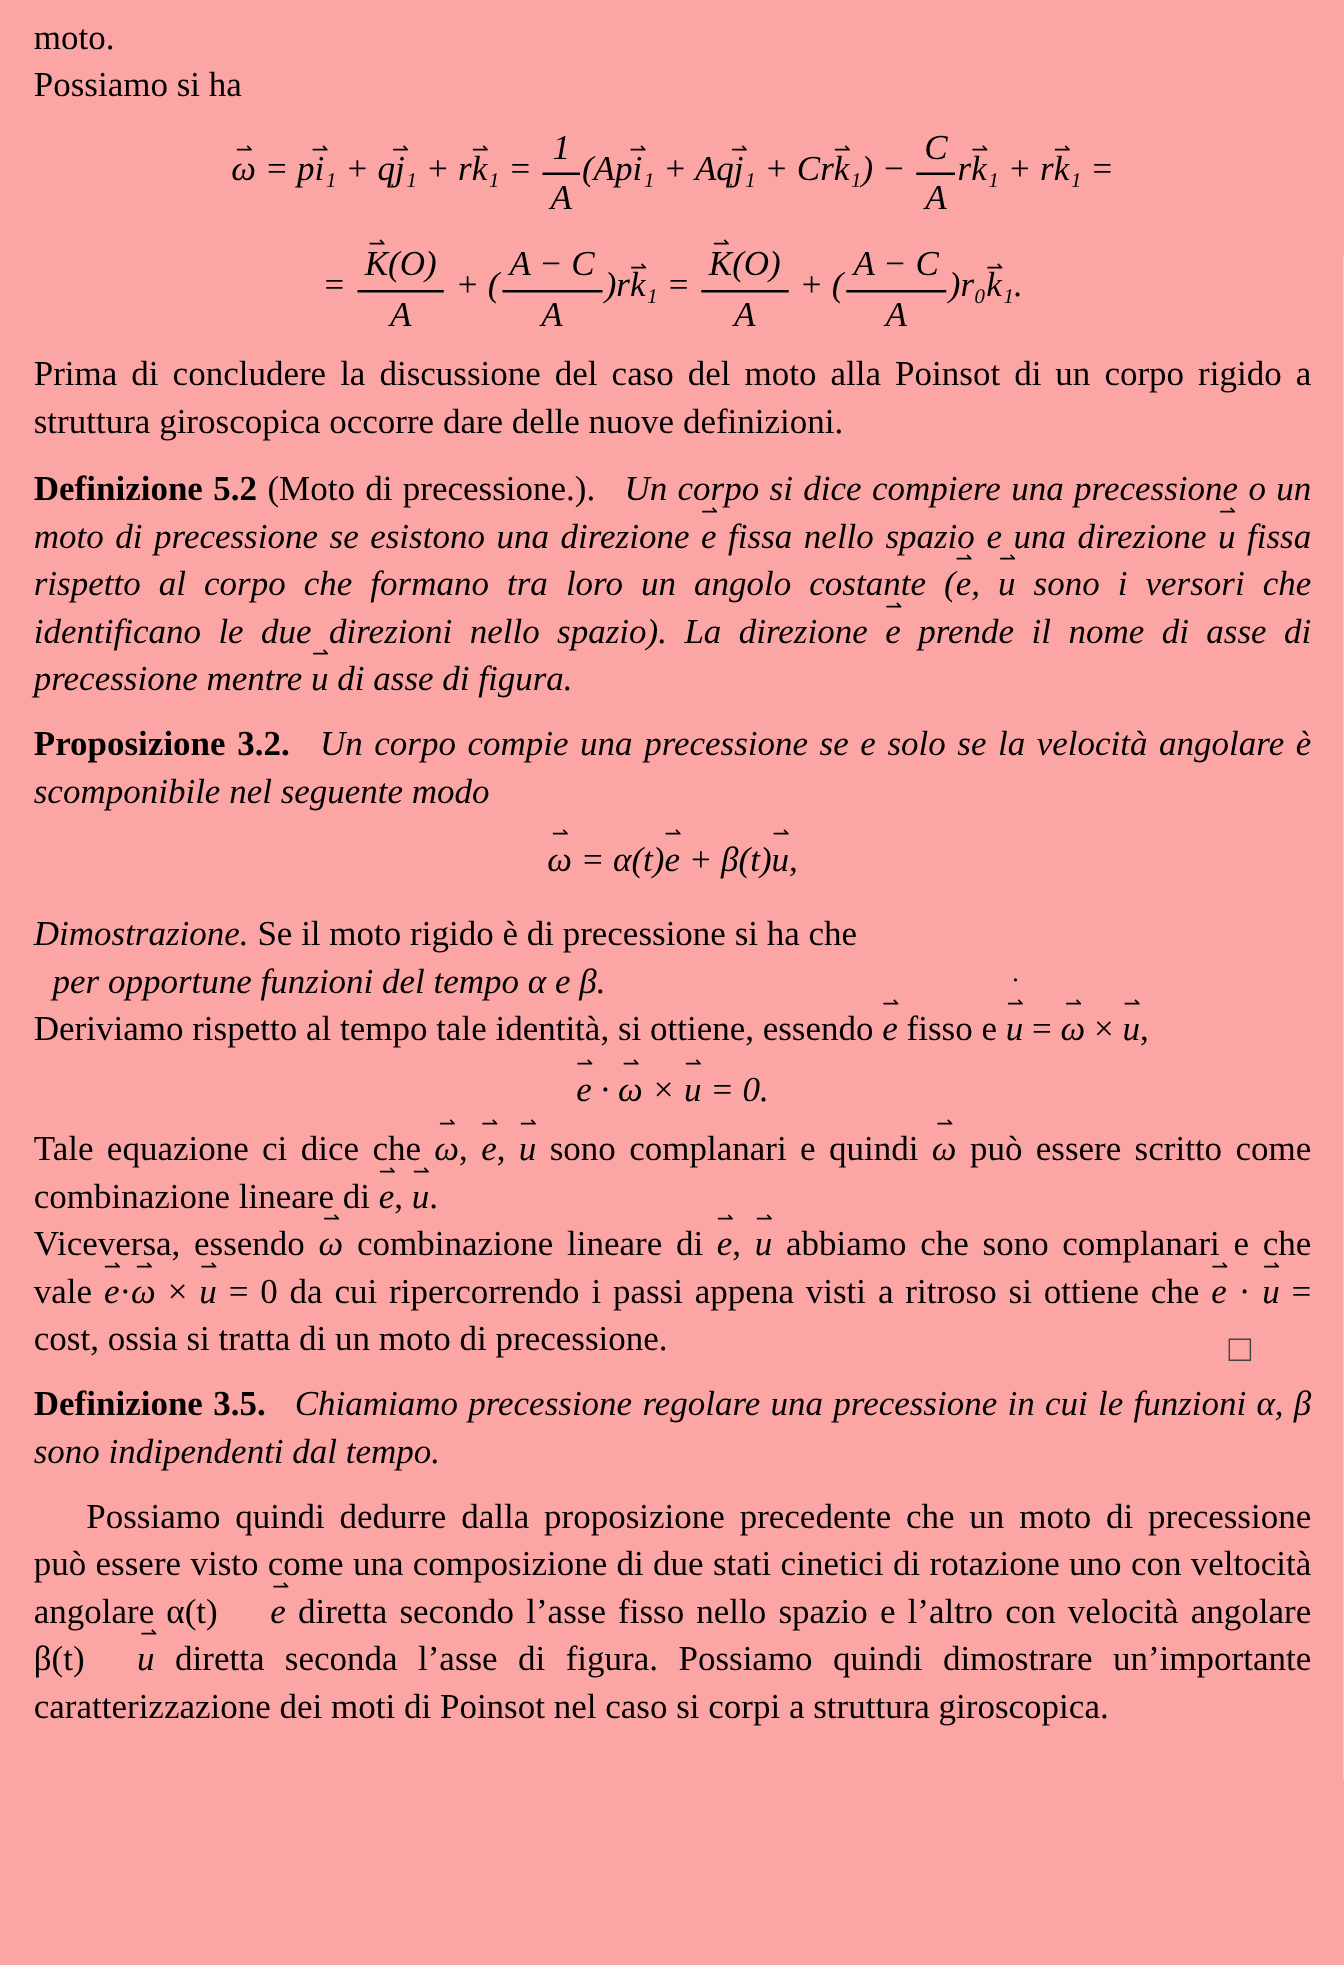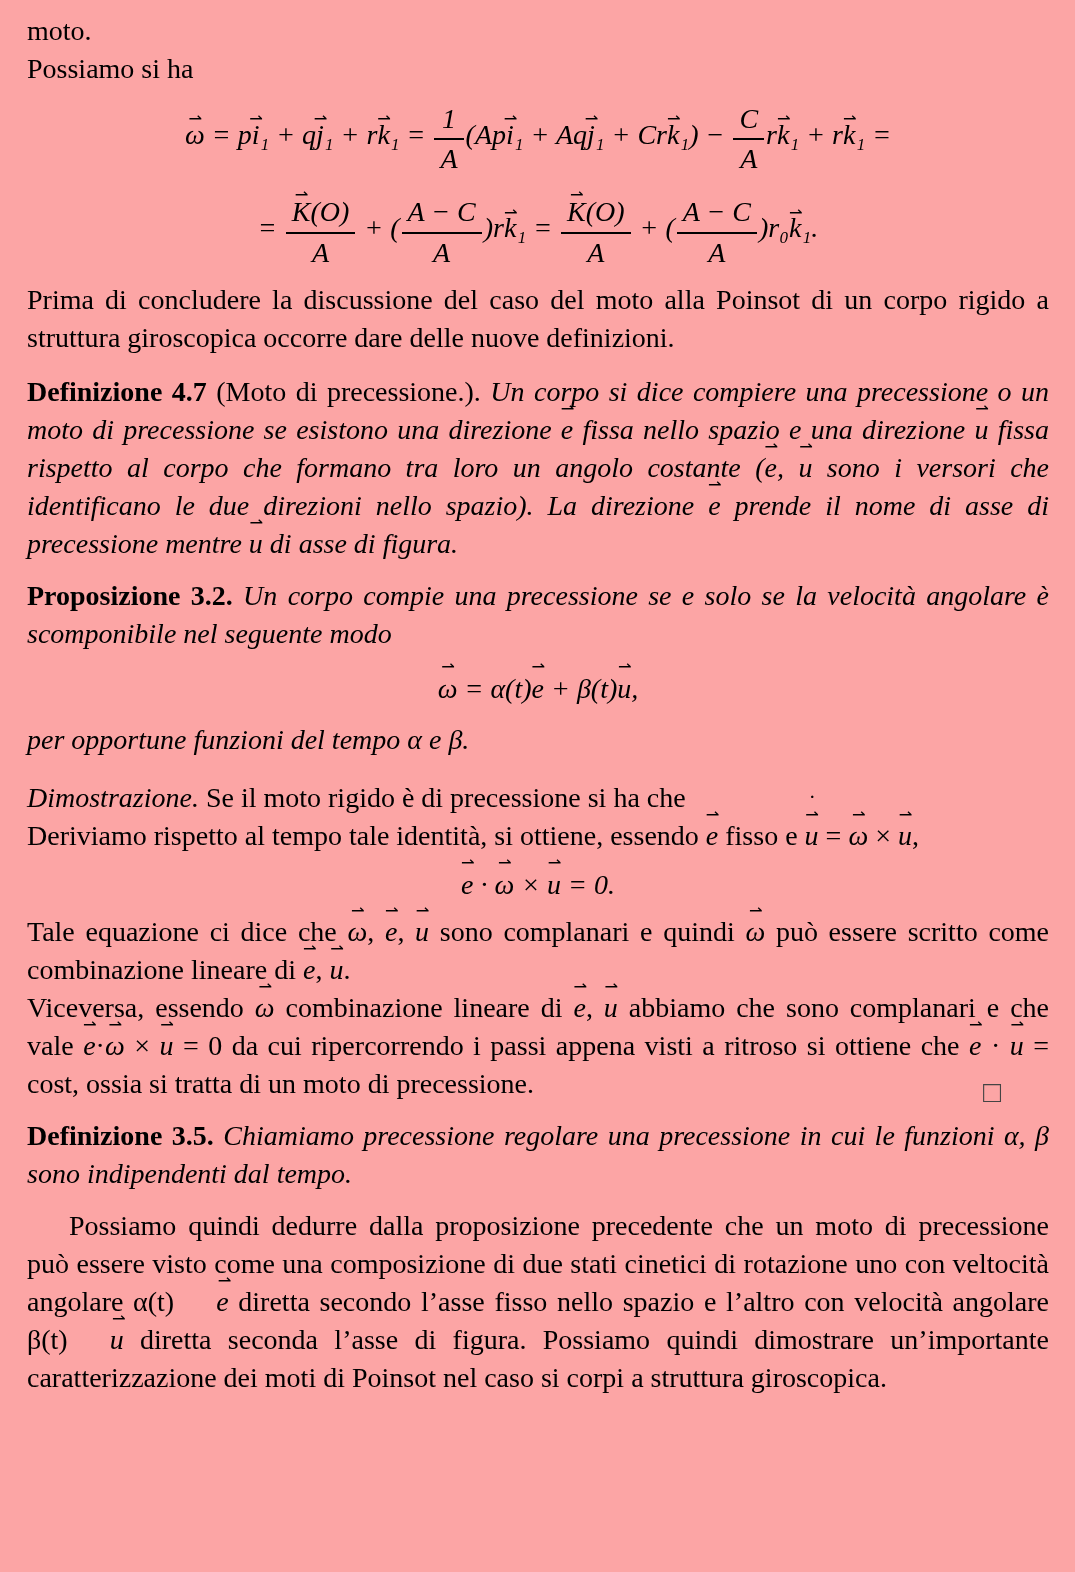--- a/index.html
+++ b/index.html
@@ -21,21 +21,21 @@
     overflow: hidden;
   }
   .para {
     margin: 0;
     text-align: justify;
   }
   .line { display: block; }
 
   
   .head-bold { font-weight: bold; font-style: normal; }
-  .body-italic { font-style: italic; }
+  .body-italic { font-style: italic; margin-left: 15px; }
   .head-italic { font-style: italic; }
 
   
   .eq {
     text-align: center;
     font-style: italic;
     line-height: 1;
   }
   .eq .mtext { white-space: pre; text-align: right; }
   .eq-main { margin: 12px 0 6px 0; }
@@ -125,38 +125,38 @@
   </p>
 
   <div class="eq eq-main">
     <span class="eq-line"><span class="mtext"><span class="vec">ω</span> = p<span class="vec">i</span>₁ + q<span class="vec">j</span>₁ + r<span class="vec">k</span>₁ = </span><span class="frac"><span class="num">1</span><span class="den">A</span></span><span class="mtext">(Ap<span class="vec">i</span>₁ + Aq<span class="vec">j</span>₁ + Cr<span class="vec">k</span>₁) − </span><span class="frac"><span class="num">C</span><span class="den">A</span></span><span class="mtext">r<span class="vec">k</span>₁ + r<span class="vec">k</span>₁ =</span></span>
     <span class="eq-line"><span class="mtext">= </span><span class="frac"><span class="num"><span class="vec">K</span>(O)</span><span class="den">A</span></span><span class="mtext"> + (</span><span class="frac"><span class="num">A − C</span><span class="den">A</span></span><span class="mtext">)r<span class="vec">k</span>₁ = </span><span class="frac"><span class="num"><span class="vec">K</span>(O)</span><span class="den">A</span></span><span class="mtext"> + (</span><span class="frac"><span class="num">A − C</span><span class="den">A</span></span><span class="mtext">)r₀<span class="vec">k</span>₁.</span></span>
   </div>
 
   <p class="para" id="para-prima">Prima di concludere la discussione del caso del moto alla Poinsot di un corpo rigido a struttura giroscopica occorre dare delle nuove definizioni.</p>
 
   <p class="para" id="def-3-4">
-    <span class="head-bold">Definizione 4.7</span>
+    <span class="head-bold">Definizione 5.2</span>
     <span>(Moto di precessione.).</span>
     <span class="body-italic">Un corpo si dice compiere una precessione o un moto di precessione se esistono una direzione <span class="vec">e</span> fissa nello spazio e una direzione <span class="vec">u</span> fissa rispetto al corpo che formano tra loro un angolo costante (<span class="vec">e</span>, <span class="vec">u</span> sono i versori che identificano le due direzioni nello spazio). La direzione <span class="vec">e</span> prende il nome di asse di precessione mentre <span class="vec">u</span> di asse di figura.</span>
   </p>
 
   <p class="para" id="prop-3-2">
     <span class="head-bold">Proposizione 3.2.</span>
     <span class="body-italic">Un corpo compie una precessione se e solo se la velocità angolare è scomponibile nel seguente modo</span>
   </p>
 
   <div class="eq eq-single" id="eq-omega"><span class="vec">ω</span> = α(t)<span class="vec">e</span> + β(t)<span class="vec">u</span>,</div>
 
-  <p class="para body-italic" id="para-per">per opportune funzioni del tempo α e β.</p>
-
   <p class="para" id="dimostrazione">
     <span class="head-italic">Dimostrazione.</span>
     <span>Se il moto rigido è di precessione si ha che</span>
   </p>
+
+  <p class="para body-italic" id="para-per">per opportune funzioni del tempo α e β.</p>
 
 
   <p class="para" id="para-deriviamo">Deriviamo rispetto al tempo tale identità, si ottiene, essendo <span class="vec">e</span> fisso e <span class="vec dotted">u</span> = <span class="vec">ω</span> × <span class="vec">u</span>,</p>
 
   <div class="eq eq-single" id="eq-zero"><span class="vec">e</span> · <span class="vec">ω</span> × <span class="vec">u</span> = 0.</div>
 
   <p class="para" id="para-tale">Tale equazione ci dice che <span class="vec">ω</span>, <span class="vec">e</span>, <span class="vec">u</span> sono complanari e quindi <span class="vec">ω</span> può essere scritto come combinazione lineare di <span class="vec">e</span>, <span class="vec">u</span>.</p>
 
   <p class="para" id="para-viceversa">
     <span>Viceversa, essendo <span class="vec">ω</span> combinazione lineare di <span class="vec">e</span>, <span class="vec">u</span> abbiamo che sono complanari e che vale <span class="vec">e</span>·<span class="vec">ω</span> × <span class="vec">u</span> = 0 da cui ripercorrendo i passi appena visti a ritroso si ottiene che <span class="vec">e</span> · <span class="vec">u</span> = cost, ossia si tratta di un moto di precessione.</span>

